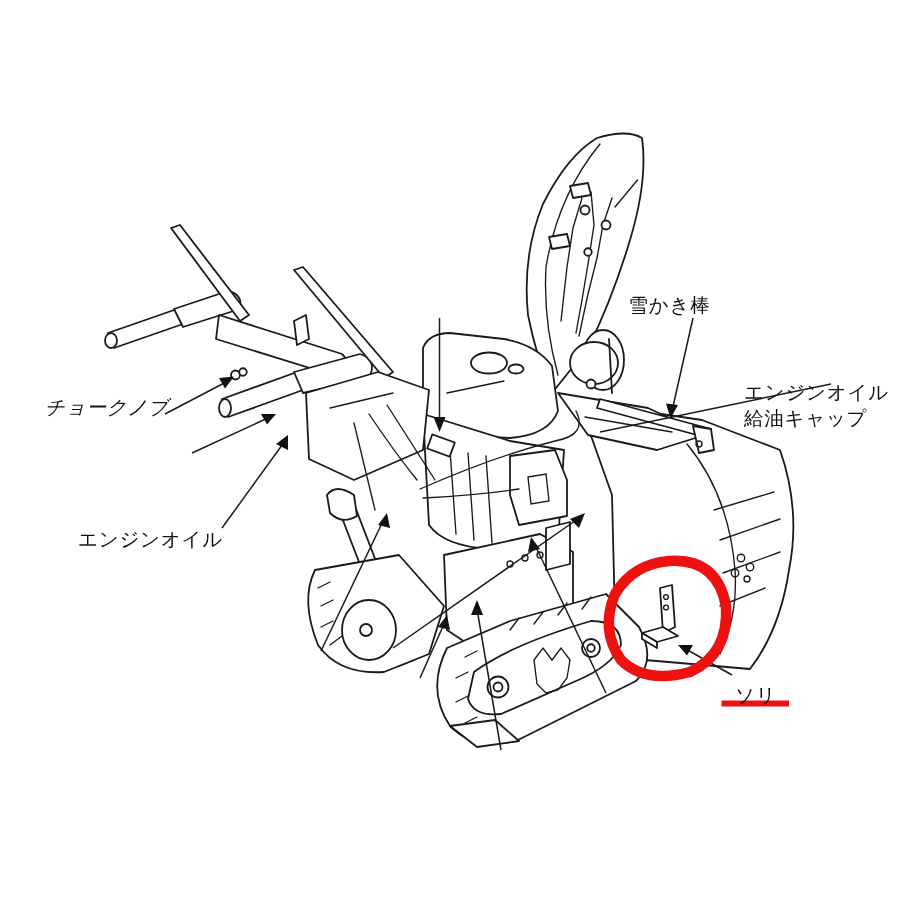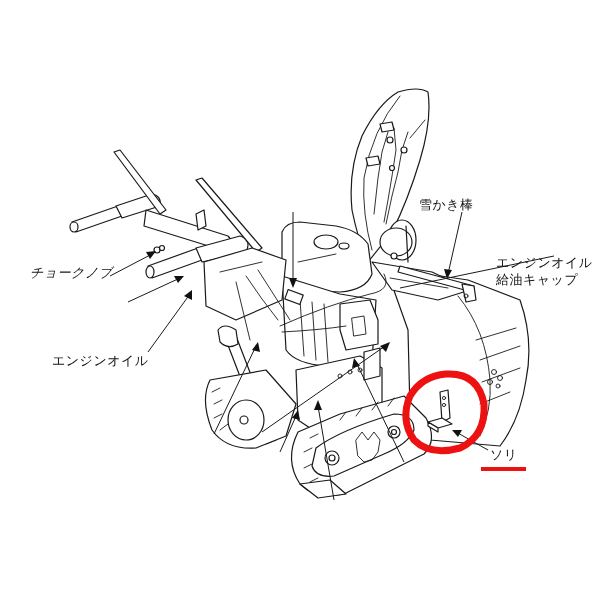--- a/index.html
+++ b/index.html
@@ -210,17 +210,17 @@
 
   <div class="label" style="left:419px; top:196px;">
     <span>雪かき棒</span>
   </div>
 
   <div class="label" style="left:496px; top:240px;margin-top:14px;">
     <span>エンジンオイル</span>
     <span>給油キャップ</span>
   </div>
 
-  <div class="label" style="left:490px; top:446px;">
+  <div class="label" style="left:490px; top:456px;">
     <span>ソリ</span>
   </div>
 
 </div>
 
 </body></html>

